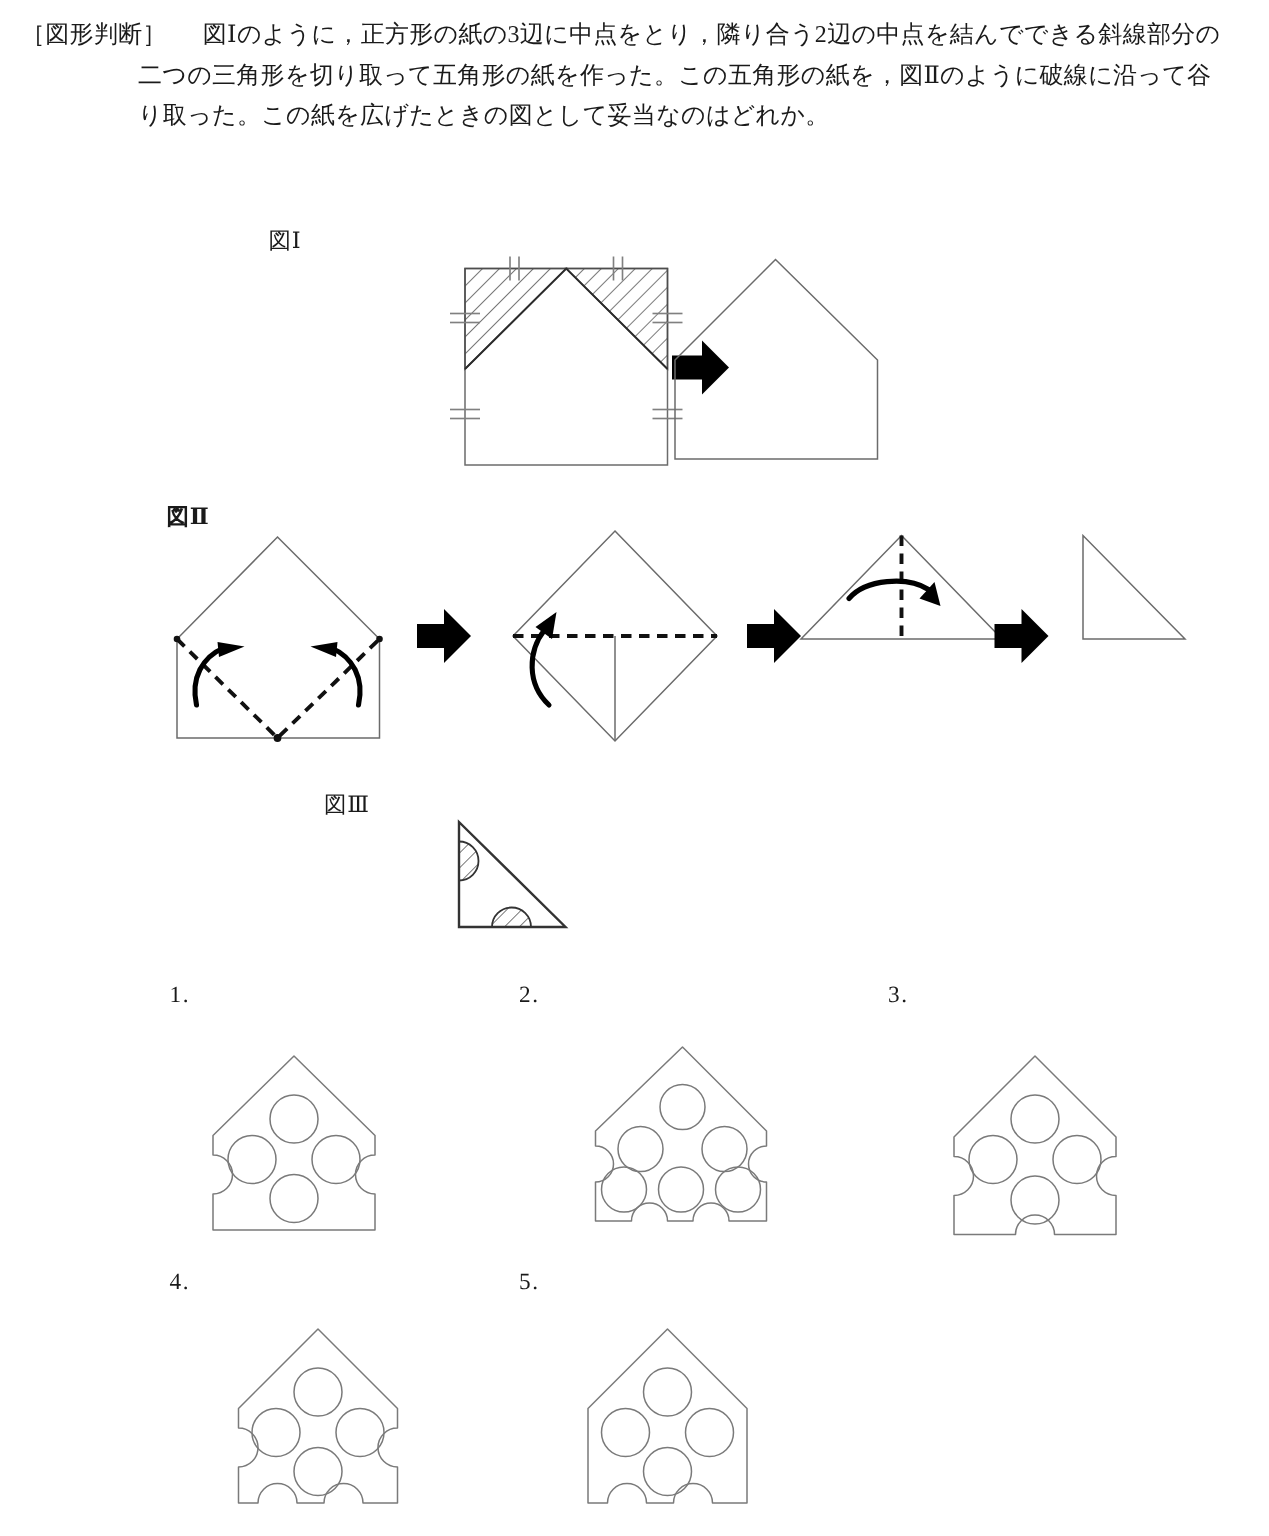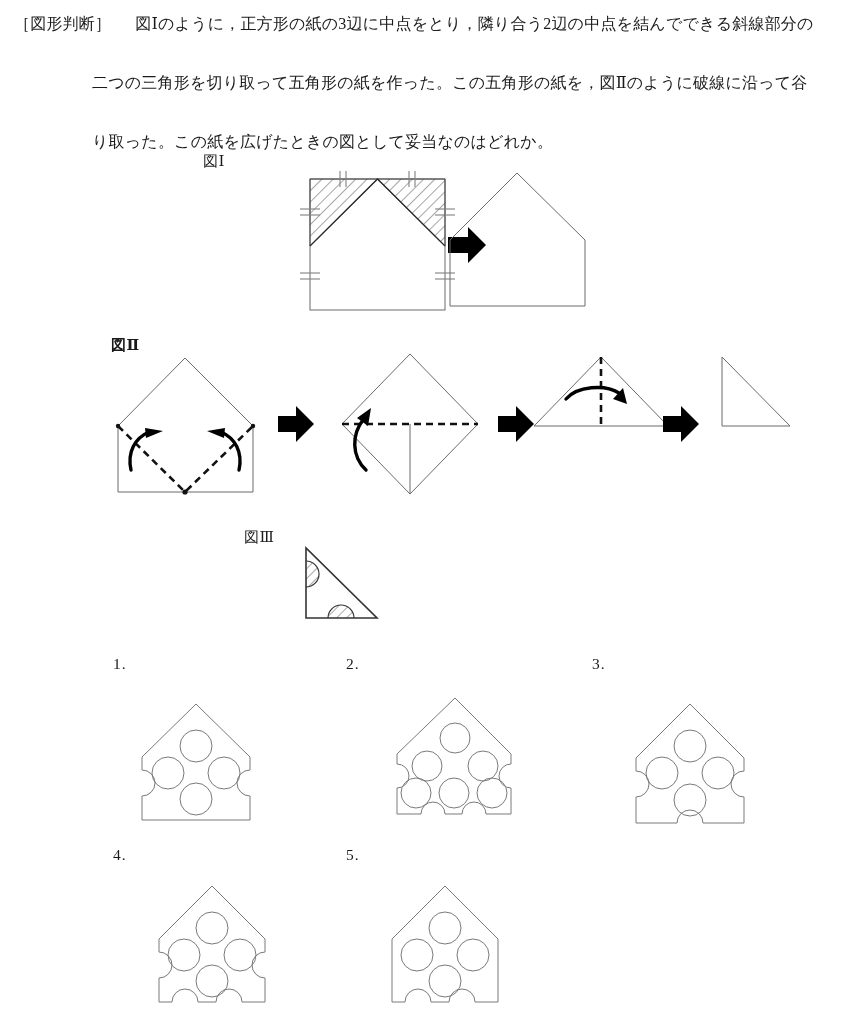--- a/index.html
+++ b/index.html
@@ -29,21 +29,20 @@
     font-size: 16px;
     line-height: 27px;
     letter-spacing: 0.2px;
     white-space: pre;
   }
   .q-line.first {
     text-indent: 0;
   }
   .q-indent {
     padding-left: 78px;
-    margin-top: 32px;
   }
 
   
   .fig-label {
     position: absolute;
     font-size: 15px;
     line-height: 18px;
     letter-spacing: 0.5px;
     white-space: nowrap;
   }
@@ -107,21 +106,21 @@
 </style>
 </head>
 <body>
 
 <div id="question-block">
   <div class="q-line first"><span>［図形判断］</span><span style="display:inline-block;width:24px"></span><span>図Ⅰのように，正方形の紙の3辺に中点をとり，隣り合う2辺の中点を結んでできる斜線部分の</span></div>
   <div class="q-line q-indent">二つの三角形を切り取って五角形の紙を作った。この五角形の紙を，図Ⅱのように破線に沿って谷</div>
   <div class="q-line q-indent">り取った。この紙を広げたときの図として妥当なのはどれか。</div>
 </div>
 
-<div class="fig-label" style="left:179px; top:152px;margin-left:24px;">図Ⅰ</div>
+<div class="fig-label" style="left:179px; top:152px;">図Ⅰ</div>
 
 <svg class="fig-svg" style="left:290px; top:165px;" width="390" height="160" viewBox="0 0 390 160">
   <defs>
     <pattern id="hatchA" width="8" height="8" patternTransform="rotate(45)" patternUnits="userSpaceOnUse">
       <line class="hatchfill" x1="0" y1="0" x2="0" y2="8"></line>
     </pattern>
     <pattern id="hatchB" width="7" height="7" patternTransform="rotate(45)" patternUnits="userSpaceOnUse">
       <line class="hatchfill" x1="0" y1="0" x2="0" y2="7"></line>
     </pattern>
   </defs>
@@ -205,21 +204,21 @@
 
   <g>
     <polygon class="solidblack" points="558,68 576,68 576,58 594,76 576,94 576,84 558,84"></polygon>
   </g>
 
   <g>
     <polygon class="stroke-thin" points="617,9 617,78 685,78"></polygon>
   </g>
 </svg>
 
-<div class="fig-label" style="left:244px; top:528px;">図Ⅲ</div>
+<div class="fig-label" style="left:216px; top:528px;">図Ⅲ</div>
 
 <svg class="fig-svg" style="left:295px; top:540px;" width="100" height="90" viewBox="0 0 100 90">
   <clipPath id="triclip">
     <polygon points="11,8 11,78 82,78"></polygon>
   </clipPath>
 
   <g clip-path="url(#triclip)">
     <circle cx="11" cy="34" r="13" fill="url(#hatchB)" stroke="#333" stroke-width="1.2"></circle>
     <circle cx="46" cy="78" r="13" fill="url(#hatchB)" stroke="#333" stroke-width="1.2"></circle>
   </g>

